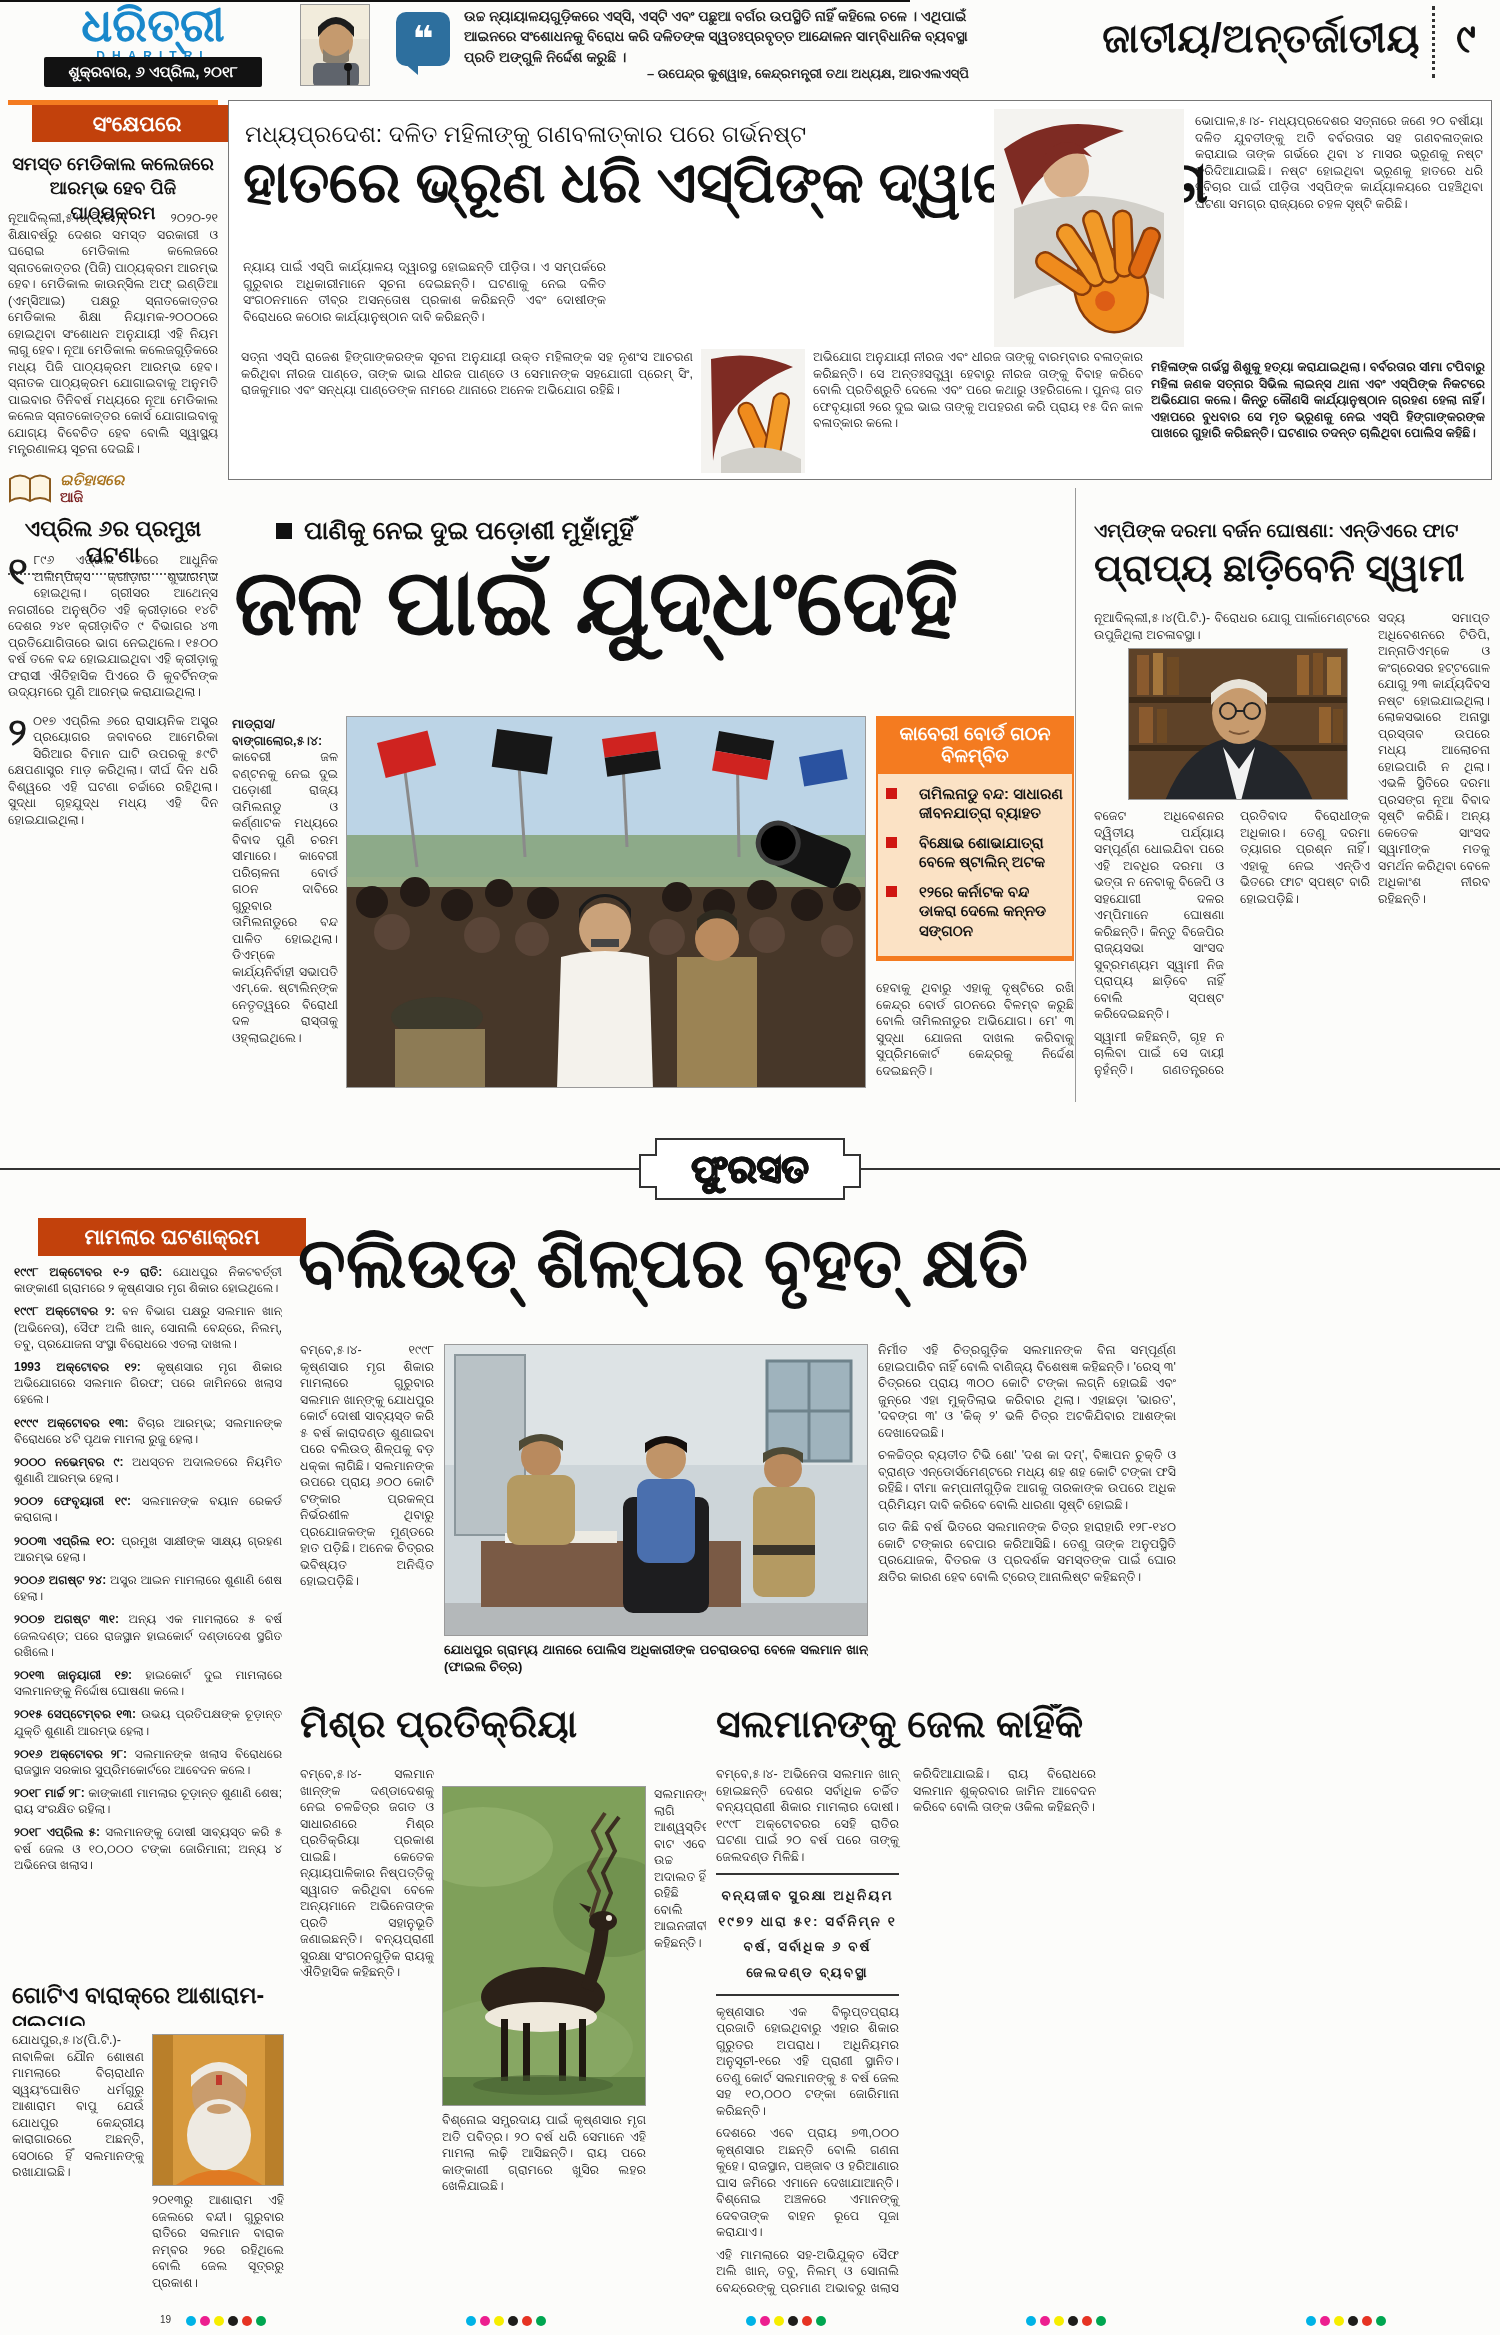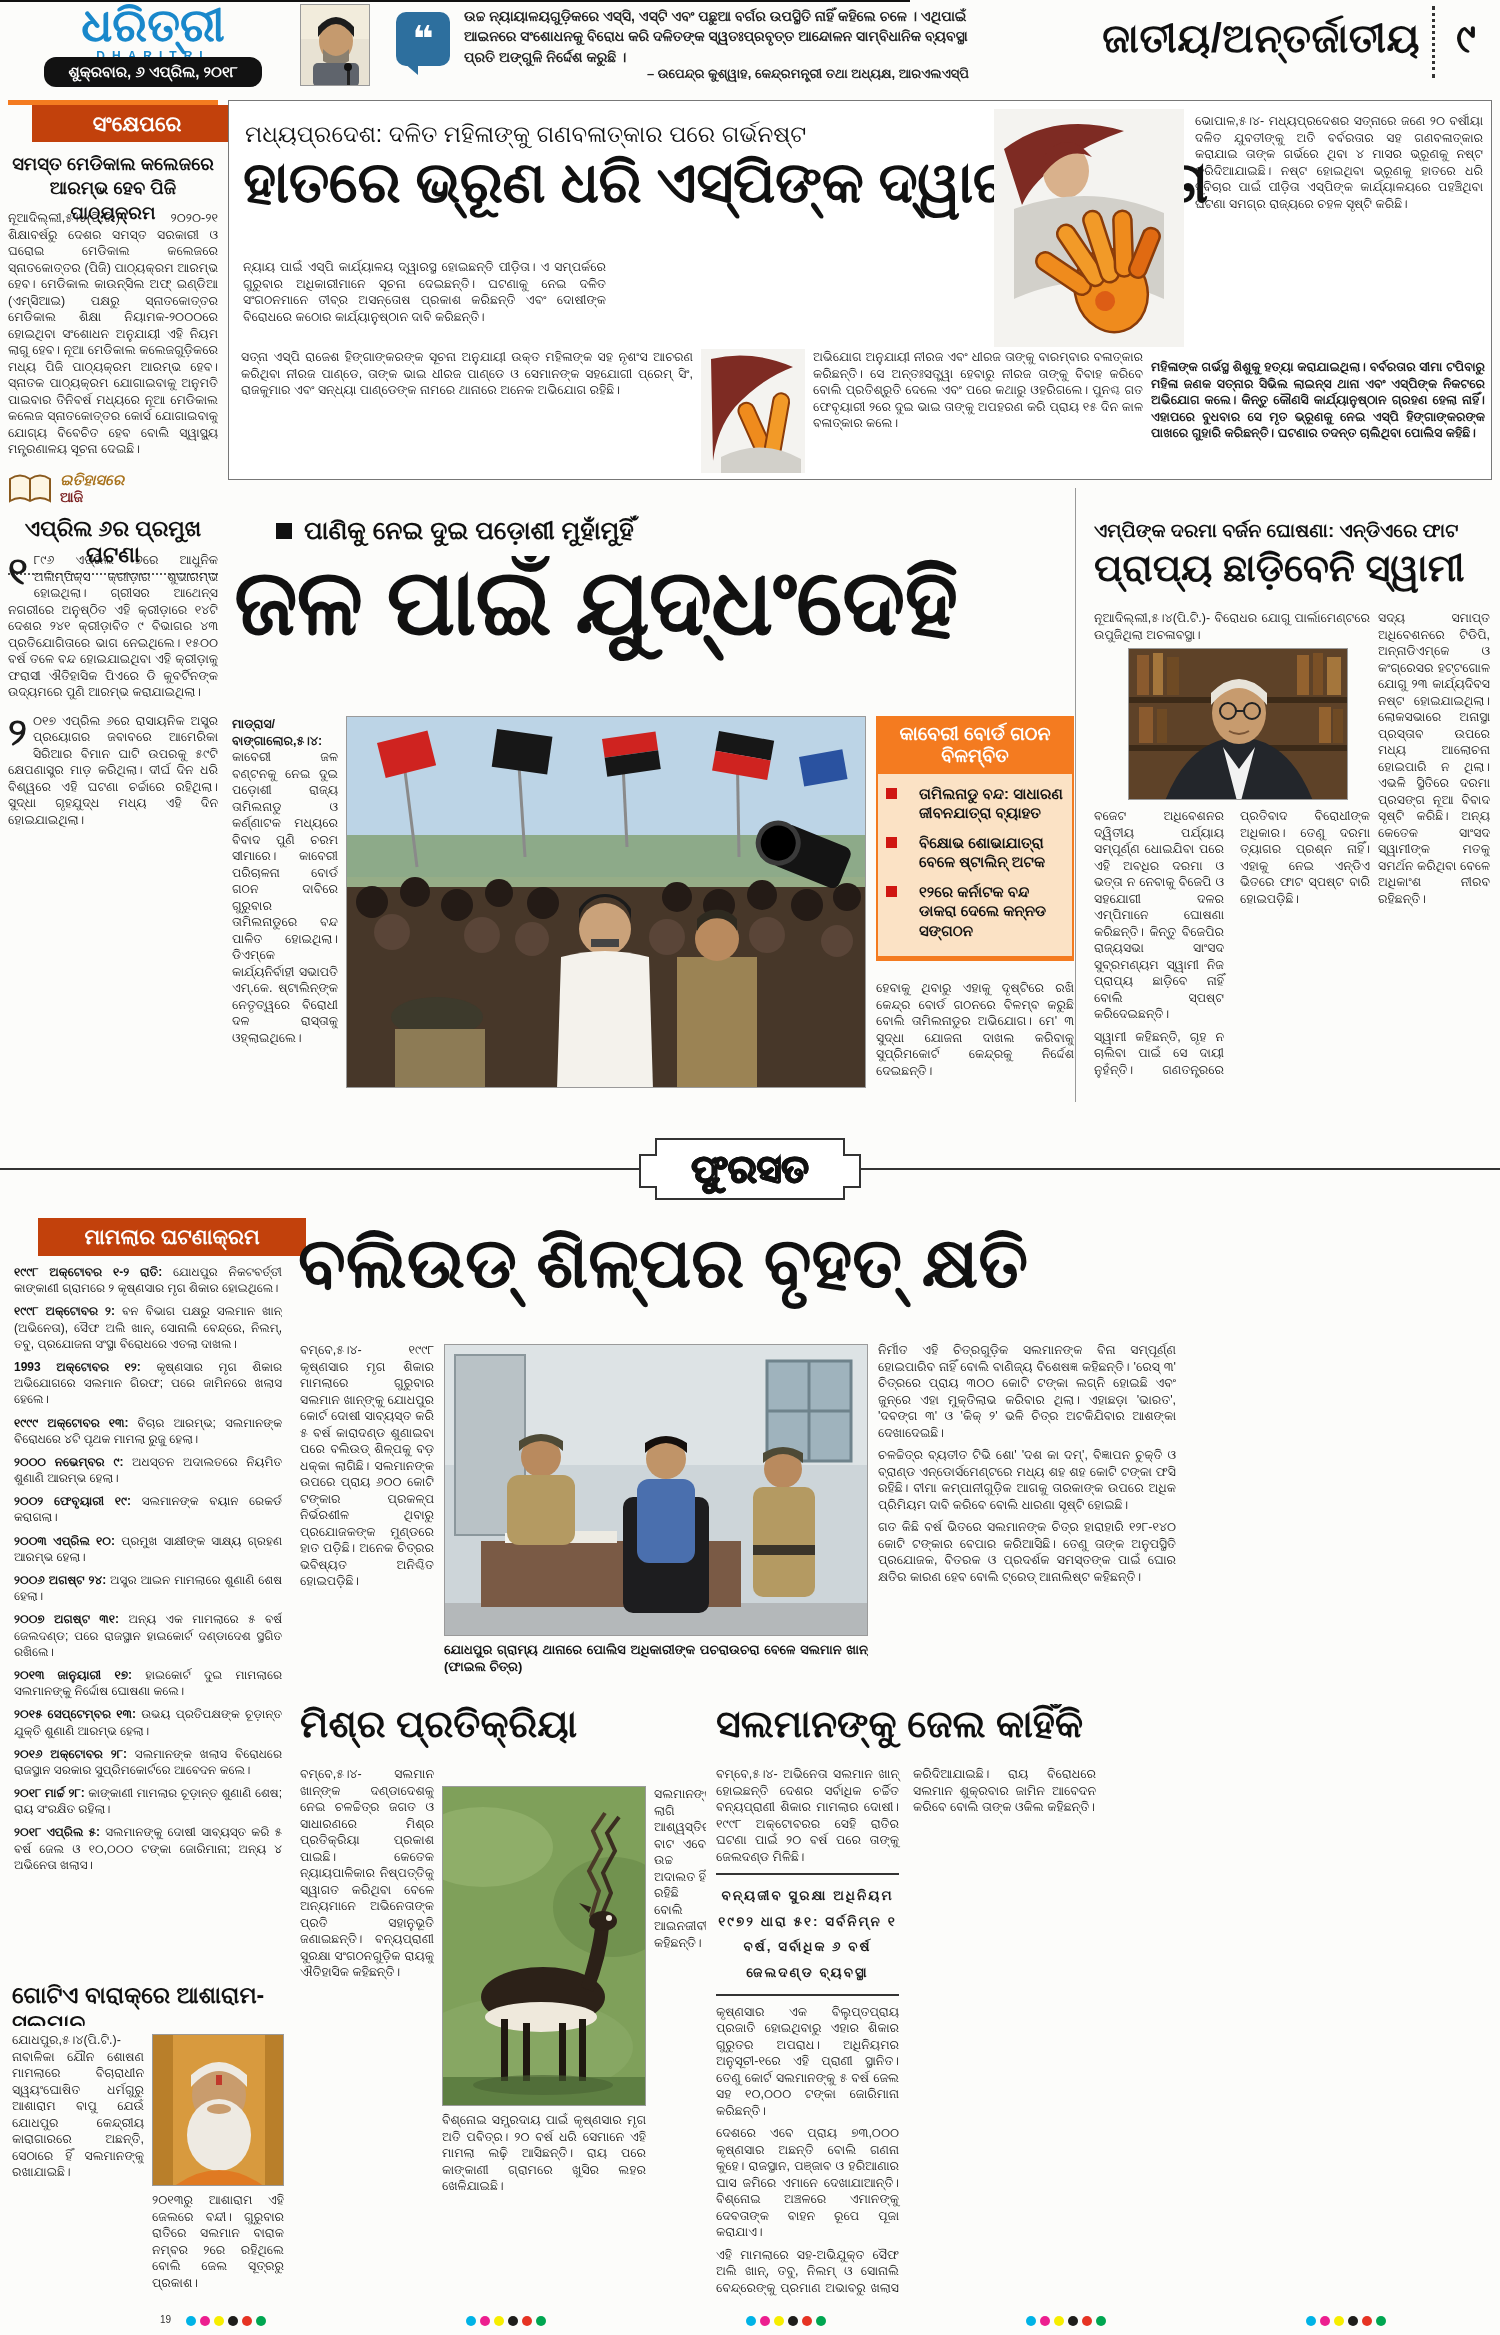--- a/index.html
+++ b/index.html
@@ -10,21 +10,21 @@
   .jt{text-align:justify;}
   .ovh{overflow:hidden;}
   .bodytxt{font-size:12.5px;line-height:1.32;color:#1a1a1a;}
   .cols2{column-count:2;column-gap:16px;column-fill:auto;}
   .cols4{column-count:4;column-gap:14px;column-fill:auto;}
   p{margin:0 0 6px 0;}
   
   .hline{background:#111;}
   .logo-odia{font-size:46px;font-weight:800;color:#1988cb;text-align:center;line-height:1.0;}
   .logo-latin{font-size:12px;font-weight:700;color:#1988cb;letter-spacing:7px;text-align:center;margin-top:1px;}
-  .datebar{background:#121212;color:#fff;font-size:15px;font-weight:700;text-align:center;line-height:30px;border-radius:12px;}
+  .datebar{background:#121212;color:#fff;font-size:15px;font-weight:700;text-align:center;line-height:30px;border-radius:2px;}
   .photo-frame{border:1px solid #9a9a9a;overflow:hidden;background:#ddd;}
   .qicon{background:#2d6f9e;border-radius:10px;color:#fff;font-size:36px;line-height:54px;text-align:center;font-weight:700;}
   .qicon:after{content:"";position:absolute;left:8px;bottom:-9px;border-left:14px solid transparent;border-top:12px solid #2d6f9e;}
   .qtext{font-size:14px;font-weight:700;line-height:1.45;color:#222;}
   .qattr{font-size:13px;font-weight:700;text-align:right;color:#222;}
   .section-title{font-size:40px;font-weight:800;text-align:right;letter-spacing:0.5px;}
   .vdots{border-left:3px dotted #333;}
   .pagenum{font-size:40px;font-weight:800;text-align:center;}
   
   .accentbar{background:#f47b20;}

